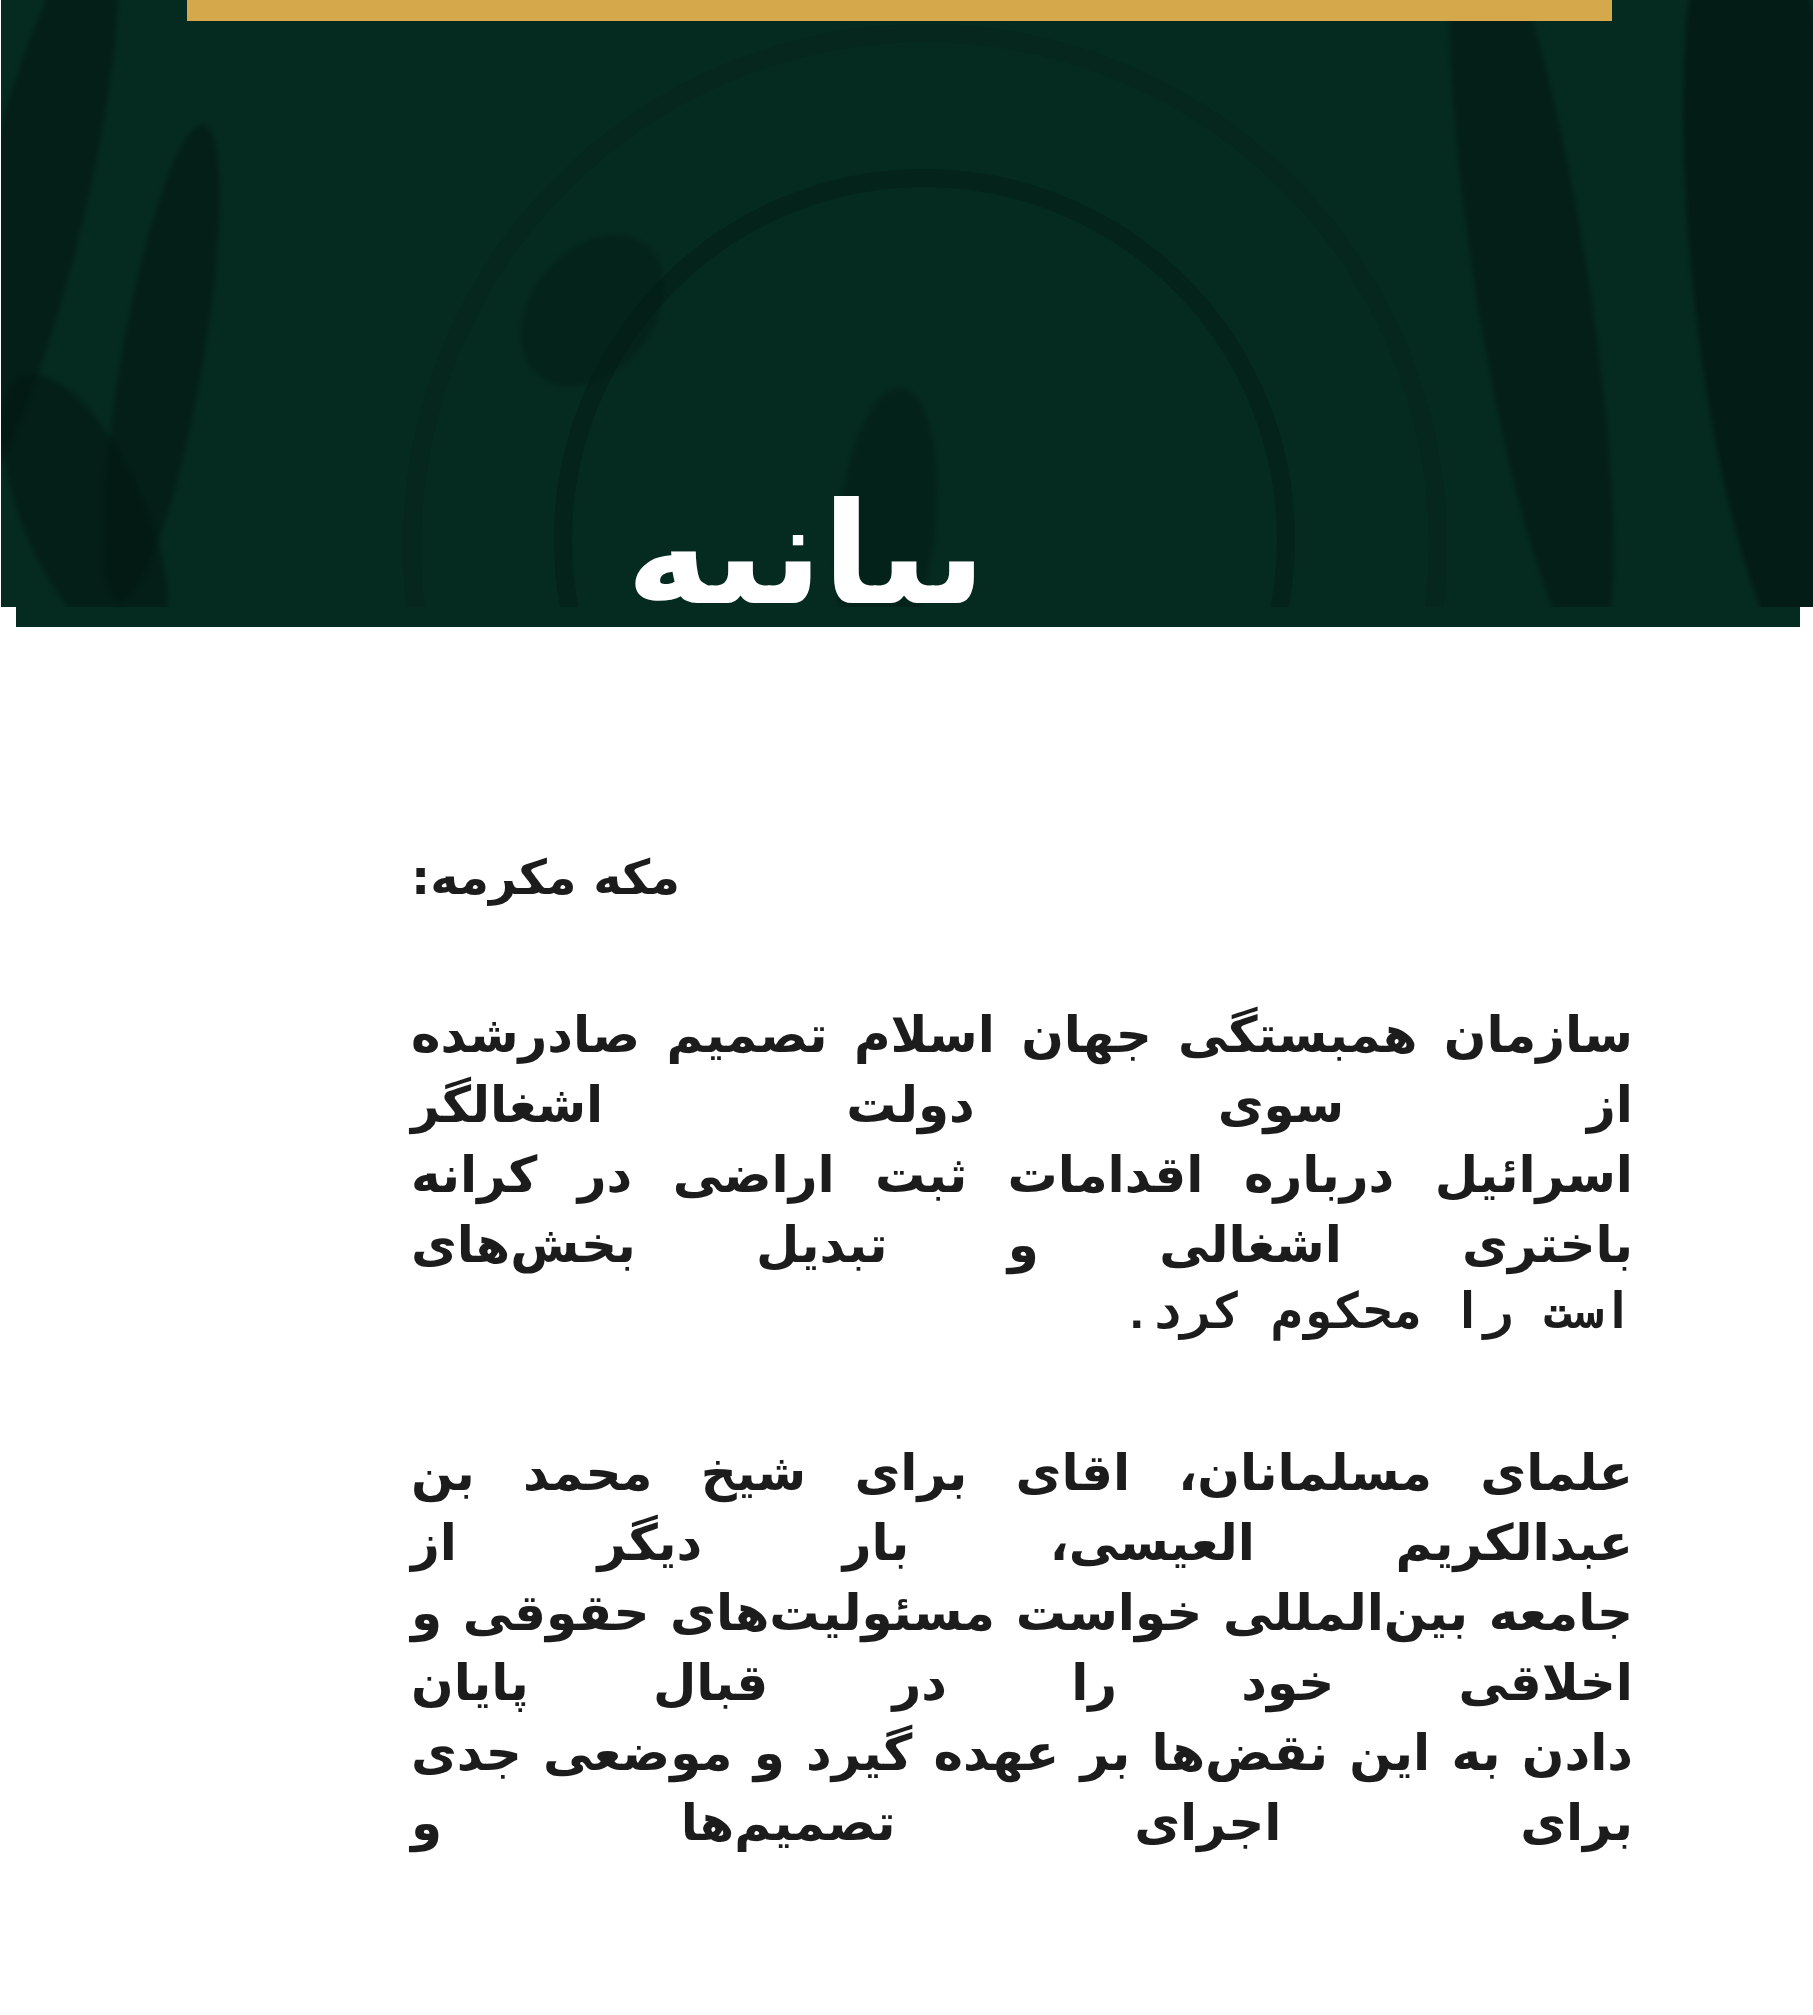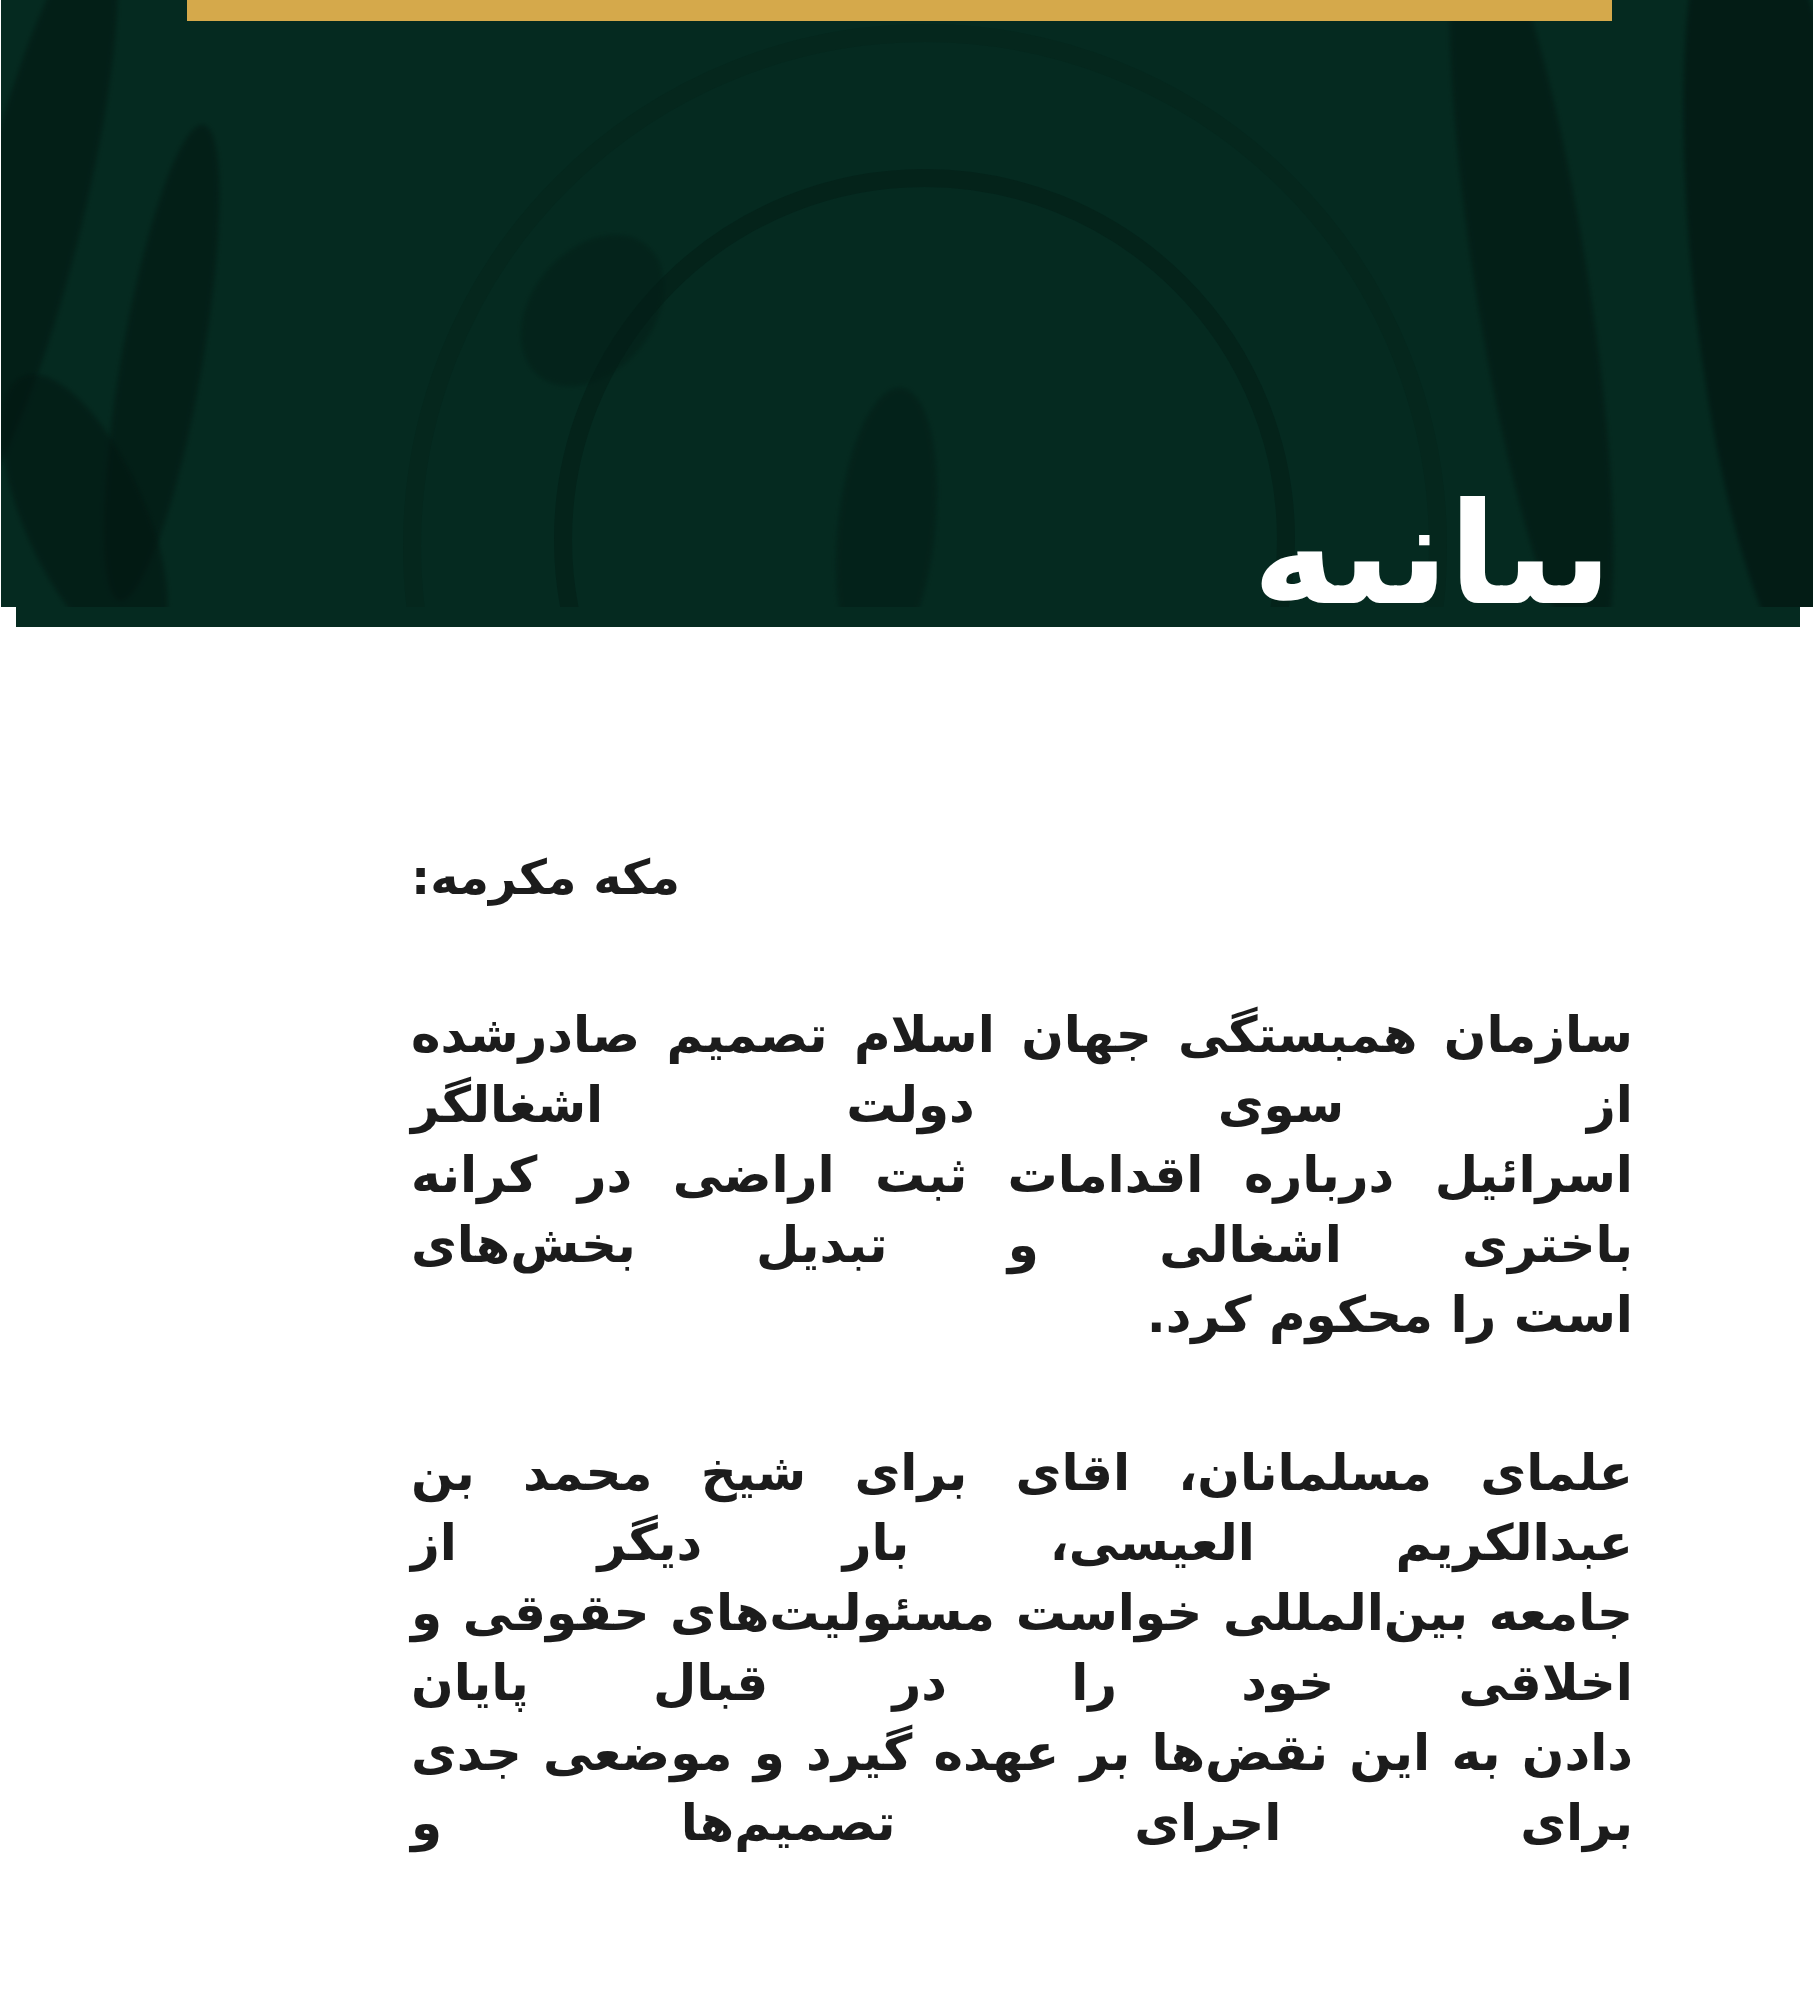--- a/index.html
+++ b/index.html
@@ -23,37 +23,37 @@
   .leaf-l3{width:121px;height:306px;left:24px;top:363px;transform:rotate(-24deg);}
   .leaf-r1{width:113px;height:766px;right:226px;top:-101px;transform:rotate(-9deg);}
   .leaf-r2{width:169px;height:806px;right:-48px;top:-121px;transform:rotate(-6deg);background:rgba(1,20,15,0.65);}
   .leaf-c1{width:97px;height:282px;left:838px;top:387px;transform:rotate(6deg);background:rgba(2,26,19,0.5);}
   .leaf-c2{width:121px;height:169px;left:532px;top:226px;transform:rotate(40deg);background:rgba(2,26,19,0.45);}
   .ring{border:18.5px solid rgba(3,30,22,0.55);background:transparent;}
   .ring1{width:705px;height:705px;left:554px;top:169px;}
   .ring2{width:1008px;height:1008px;left:403px;top:24px;border-color:rgba(4,34,26,0.4);}
   .page-title{
     position:absolute;top:347px;left:0;width:1612px;height:226px;
-    color:#ffffff;font-size:141px;line-height:226px;font-weight:700;text-align:right;
+    color:#ffffff;font-size:141px;line-height:226px;font-weight:700;text-align:center;
   }
   .header-strip{width:1784px;height:20px;margin:0 14.5px;background:#052a20;}
   
   .statement{
     direction:rtl;
     padding:216px 181px 0 411px; 
     color:#1c1c1c;
   }
   .location-heading{
     margin:0;font-size:48px;line-height:69px;font-weight:700;text-align:left;
   }
   .para{margin-top:88px;font-size:50px;font-weight:700;}
   .para .line{
     line-height:70px;text-align:justify;text-align-last:justify;
   }
-  .para .line.last{text-align-last:right;}
+  .para .line.last{text-align-last:right;font-family:Liberation Mono, monospace;}
 </style>
 </head>
 <body>
 
 <header class="header">
   <div class="deco leaf leaf-l1"></div>
   <div class="deco leaf leaf-l2"></div>
   <div class="deco leaf leaf-l3"></div>
   <div class="deco leaf leaf-r1"></div>
   <div class="deco leaf leaf-r2"></div>

